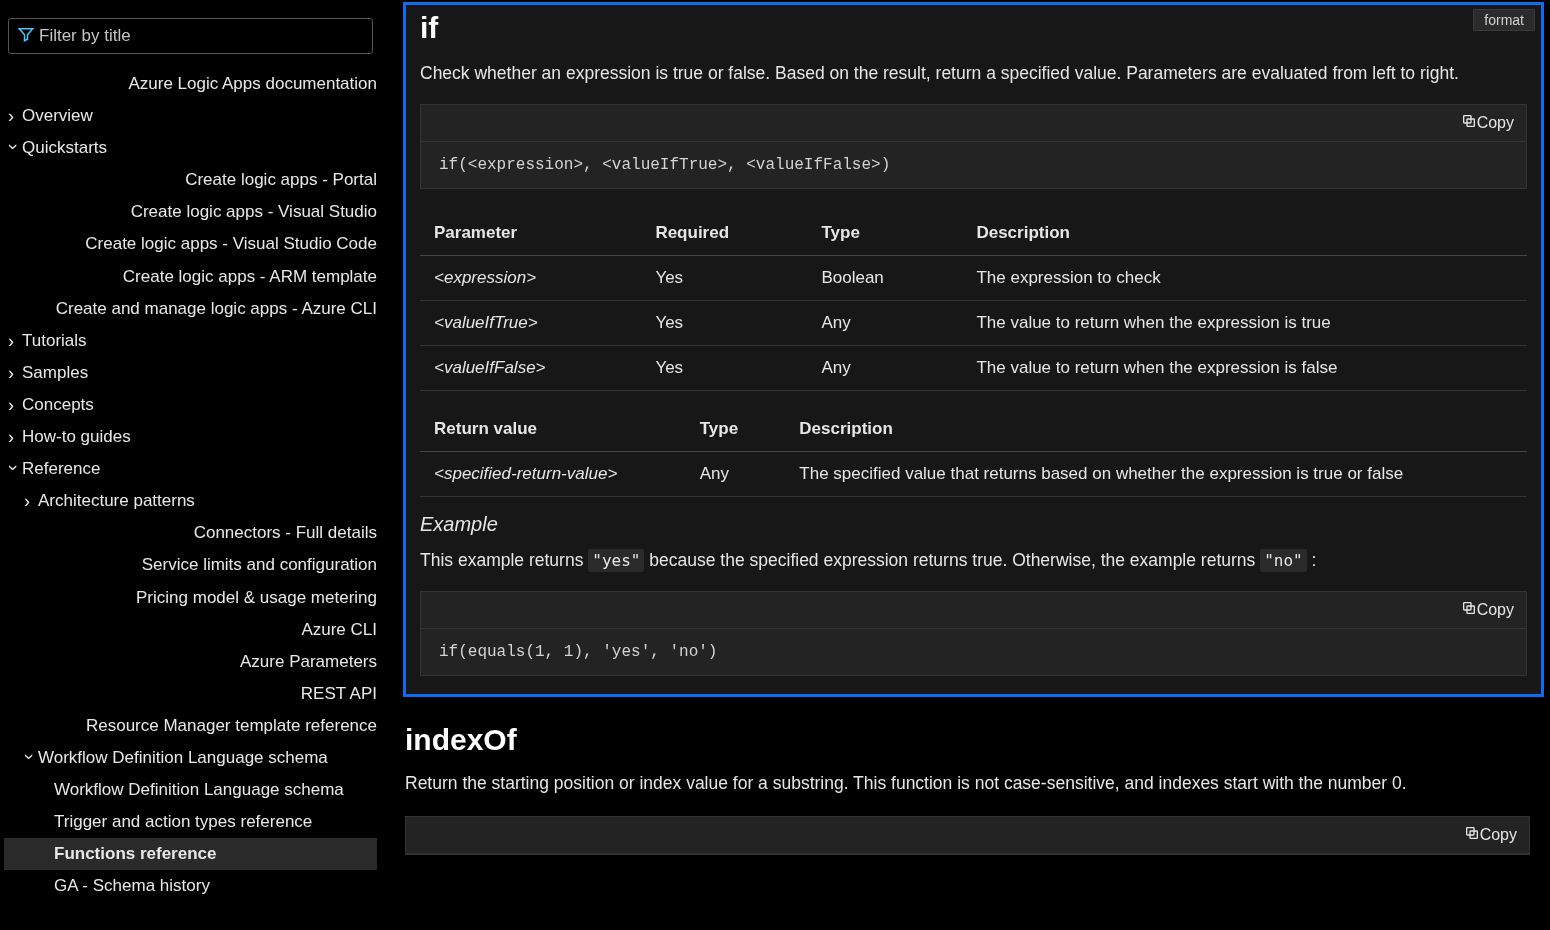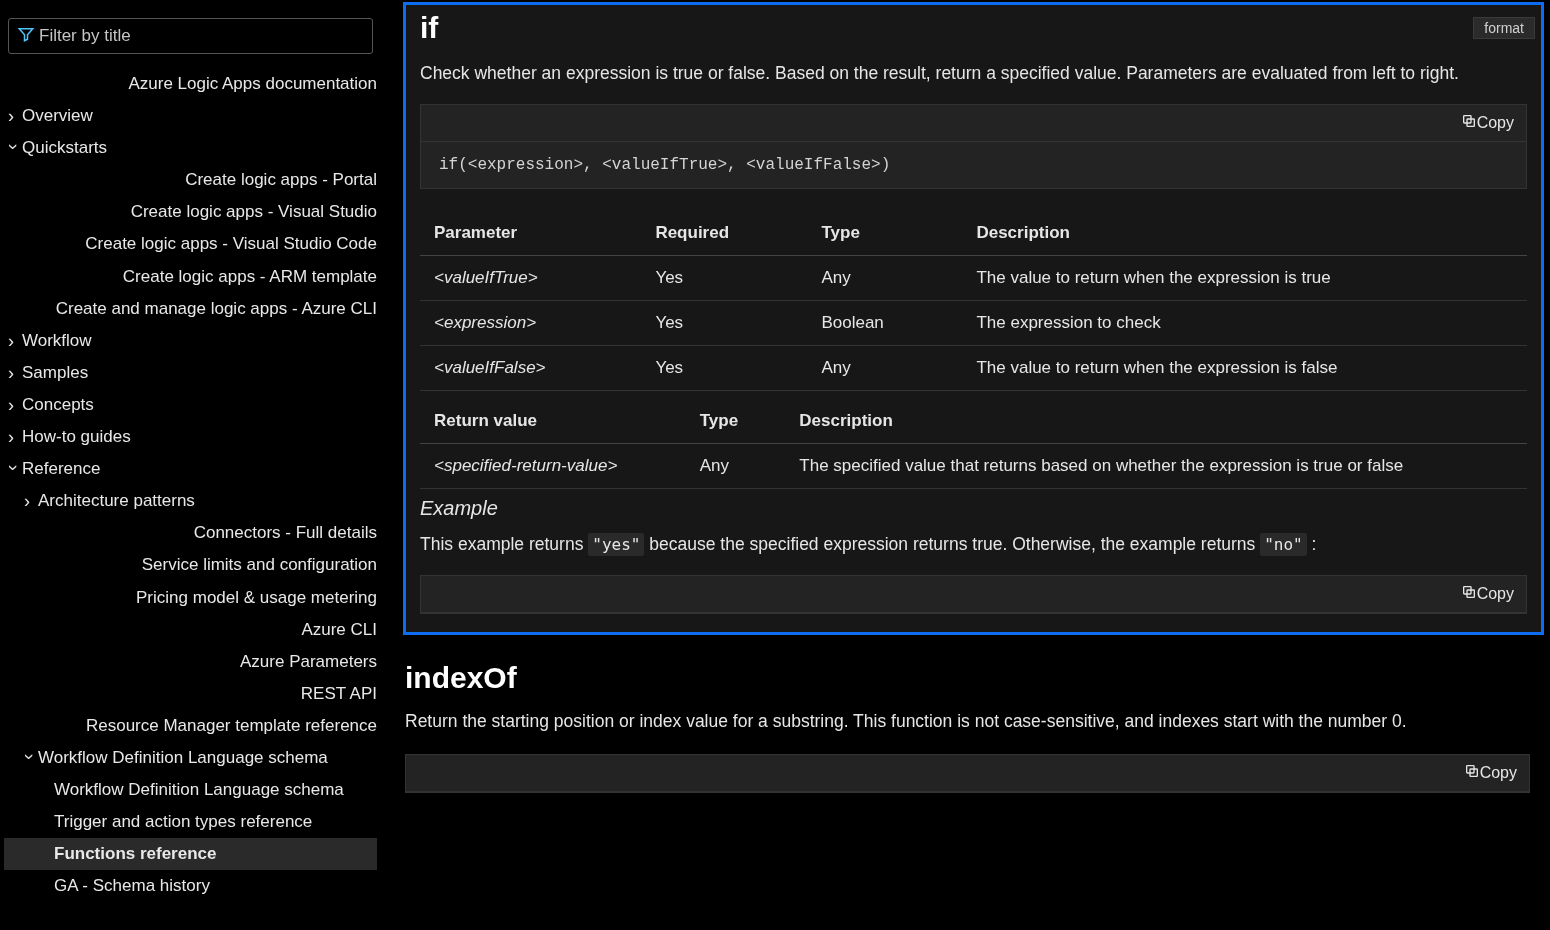--- a/index.html
+++ b/index.html
@@ -22,28 +22,28 @@
   .nav li.expandable.level2::before { left: 20px; }
   .nav li.expandable.open::before { content: "›"; transform: rotate(90deg); left: 6px; top: 3px; }
   .nav li.expandable.level2.open::before { left: 22px; top: 3px; }
   .nav li.leaf.nogap { padding-left: 18px; }
   .nav li.active { background: #2a2a2a; font-weight: 600; }
   .nav li.bold { font-weight: 600; }
 
   
   .main { flex: 1; height: 930px; overflow-y: auto; padding: 0 0 20px 18px; }
   .highlight-box { border: 3px solid #0c6cf2; margin: 2px 6px 18px 0; padding: 6px 14px 14px 14px; position: relative; background: #171717; }
-  .format-tag { position: absolute; top: 12px; right: 6px; background: #2b2b2b; border: 1px solid #3a3a3a; font-size: 14px; color: #d0d0d0; padding: 2px 10px; }
+  .format-tag { position: absolute; top: 4px; right: 6px; background: #2b2b2b; border: 1px solid #3a3a3a; font-size: 14px; color: #d0d0d0; padding: 2px 10px; }
   h2 { font-size: 30px; font-weight: 600; color: #fff; margin-bottom: 18px; }
   .desc { font-size: 17.5px; color: #e6e6e6; margin-bottom: 20px; }
   .codeblock { border: 1px solid #333; background: #232323; margin-bottom: 22px; }
   .codeblock-header { display: flex; justify-content: flex-end; padding: 8px 12px; border-bottom: 1px solid #333; }
   .copy-btn { background: transparent; border: none; color: #e6e6e6; font-size: 16px; cursor: pointer; display: inline-flex; align-items: center; }
   .codeblock-code { font-family: Consolas, "Courier New", monospace; font-size: 16px; padding: 14px 18px; color: #d4d4d4; white-space: pre; }
-  table { width: 100%; border-collapse: collapse; margin-bottom: 8px; }
+  table { width: 100%; border-collapse: collapse; margin-bottom: 16px; }
   th, td { text-align: left; padding: 12px 8px 12px 14px; font-size: 17px; border-bottom: 1px solid #333; }
   th { font-weight: 600; border-bottom: 1px solid #444; }
   td.ital { font-style: italic; }
   .example-h { font-style: italic; font-size: 20px; color: #e6e6e6; margin-bottom: 14px; }
   .inline-code { font-family: Consolas, monospace; background: #2a2a2a; padding: 2px 4px; font-size: 16px; border-radius: 2px; }
   .section2 { padding: 8px 20px 0 2px; }
   .section2 h2 { margin-bottom: 16px; }
   .section2 .desc { margin-bottom: 22px; }
 </style>
 </head>
@@ -61,21 +61,21 @@
   <nav class="nav">
     <ul>
       <li class="leaf nogap">Azure Logic Apps documentation</li>
       <li class="expandable">Overview</li>
       <li class="expandable open">Quickstarts</li>
       <li class="leaf">Create logic apps - Portal</li>
       <li class="leaf">Create logic apps - Visual Studio</li>
       <li class="leaf">Create logic apps - Visual Studio Code</li>
       <li class="leaf">Create logic apps - ARM template</li>
       <li class="leaf">Create and manage logic apps - Azure CLI</li>
-      <li class="expandable">Workflow</li>
+      <li class="expandable">Tutorials</li>
       <li class="expandable">Samples</li>
       <li class="expandable">Concepts</li>
       <li class="expandable">How-to guides</li>
       <li class="expandable open">Reference</li>
       <li class="expandable level2">Architecture patterns</li>
       <li class="leaf">Connectors - Full details</li>
       <li class="leaf">Service limits and configuration</li>
       <li class="leaf">Pricing model &amp; usage metering</li>
       <li class="leaf">Azure CLI</li>
       <li class="leaf">Azure Parameters</li>
@@ -116,30 +116,30 @@
       <thead>
         <tr>
           <th style="width:20%">Parameter</th>
           <th style="width:15%">Required</th>
           <th style="width:14%">Type</th>
           <th>Description</th>
         </tr>
       </thead>
       <tbody>
         <tr>
+          <td class="ital">&lt;expression&gt;</td>
+          <td>Yes</td>
+          <td>Boolean</td>
+          <td>The expression to check</td>
+        </tr>
+        <tr>
           <td class="ital">&lt;valueIfTrue&gt;</td>
           <td>Yes</td>
           <td>Any</td>
           <td>The value to return when the expression is true</td>
-        </tr>
-        <tr>
-          <td class="ital">&lt;expression&gt;</td>
-          <td>Yes</td>
-          <td>Boolean</td>
-          <td>The expression to check</td>
         </tr>
         <tr>
           <td class="ital">&lt;valueIfFalse&gt;</td>
           <td>Yes</td>
           <td>Any</td>
           <td>The value to return when the expression is false</td>
         </tr>
       </tbody>
     </table>
 
@@ -174,20 +174,21 @@
         <button class="copy-btn">
           <span>
             <svg width="16" height="16" viewBox="0 0 24 24" fill="none" stroke="#e6e6e6" stroke-width="2">
                 <rect x="9" y="9" width="11" height="11" rx="1"></rect>
                 <rect x="4" y="4" width="11" height="11" rx="1"></rect>
               </svg>
           </span>
           <span>Copy</span>
         </button>
       </div>
+      <div class="codeblock-code">if(equals(1, 1), 'yes', 'no')</div>
     </div>
   </section>
 
   <section class="section2">
     <h2>indexOf</h2>
     <p class="desc">Return the starting position or index value for a substring. This function is not case-sensitive, and indexes start with the number 0.</p>
     <div class="codeblock">
       <div class="codeblock-header">
         <button class="copy-btn">
           <span>

